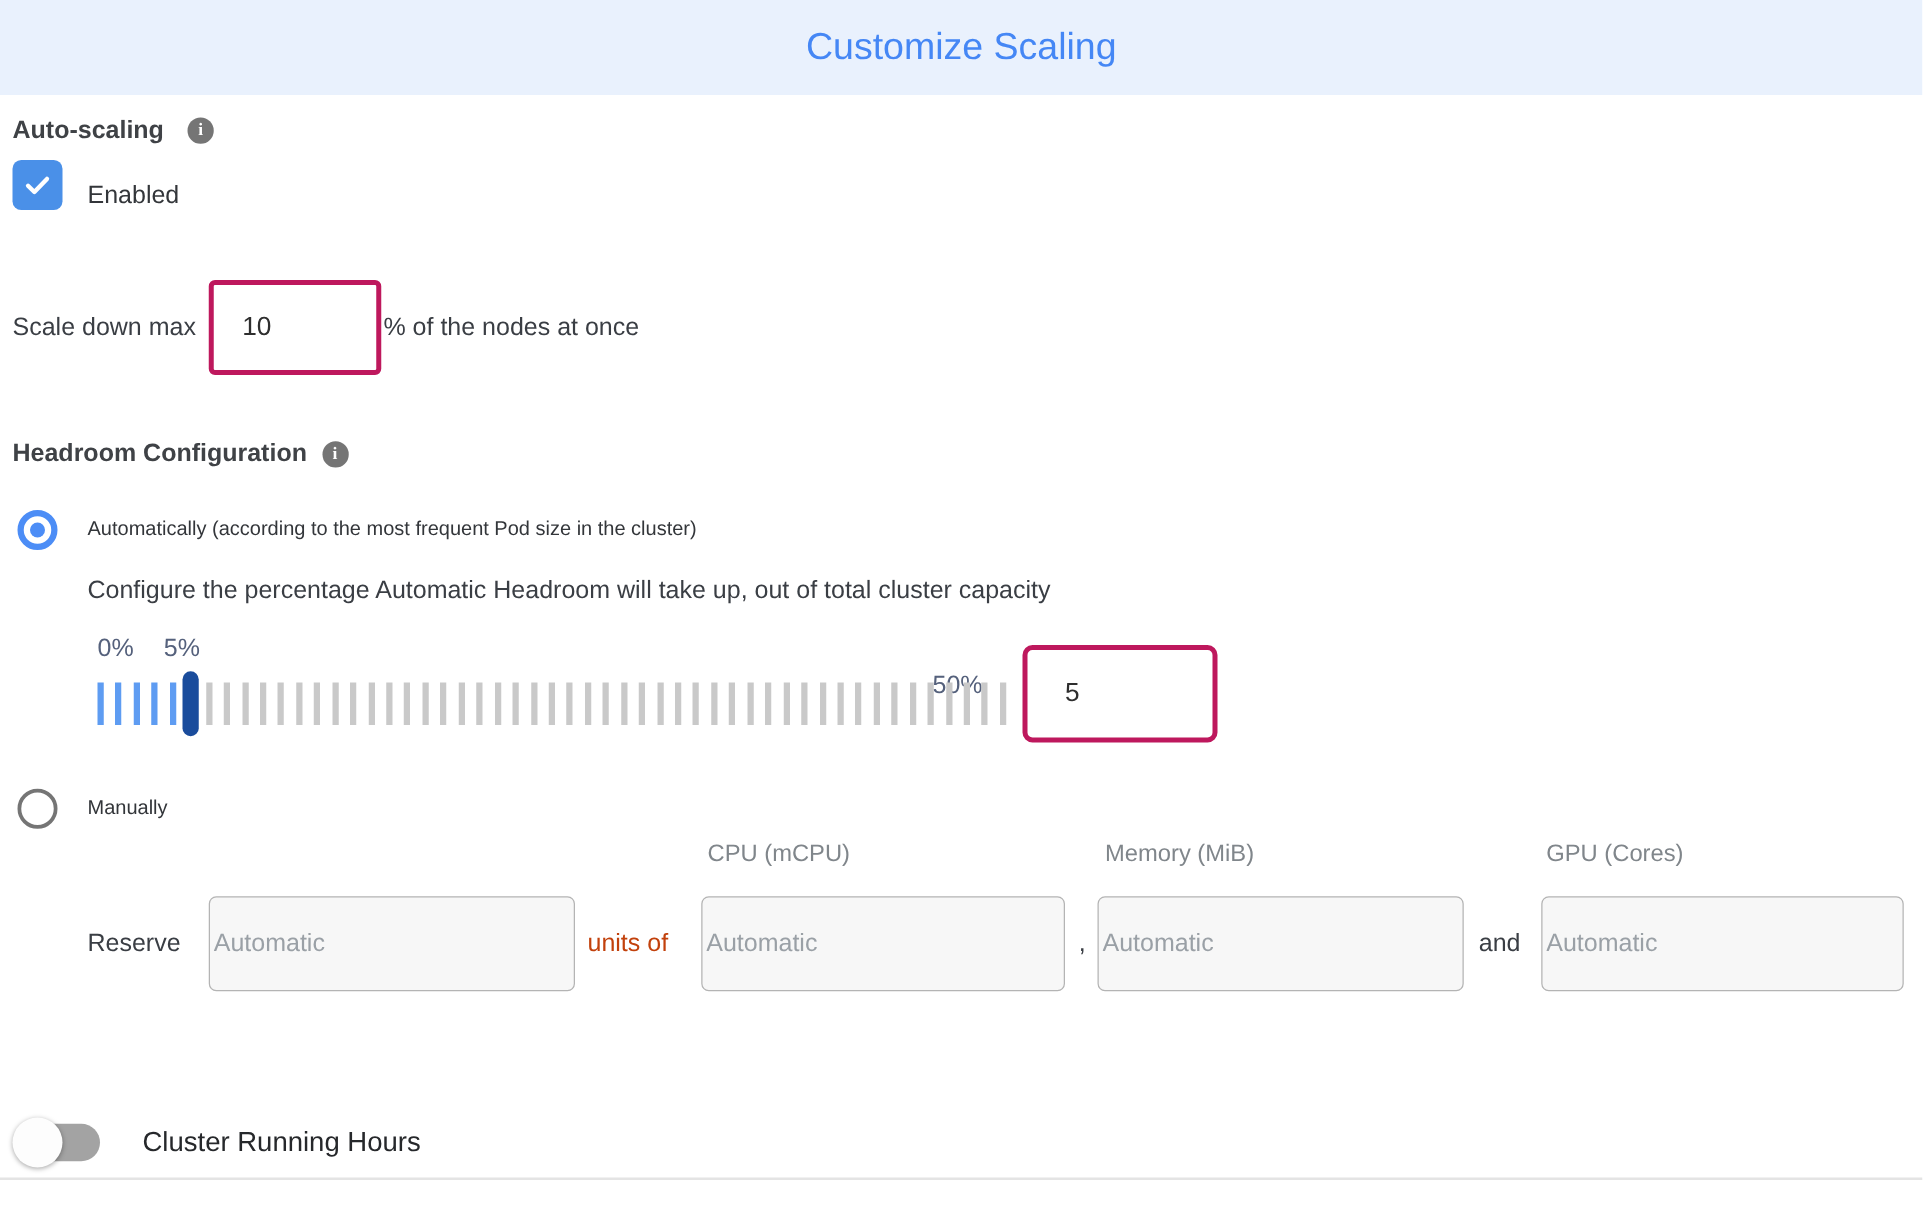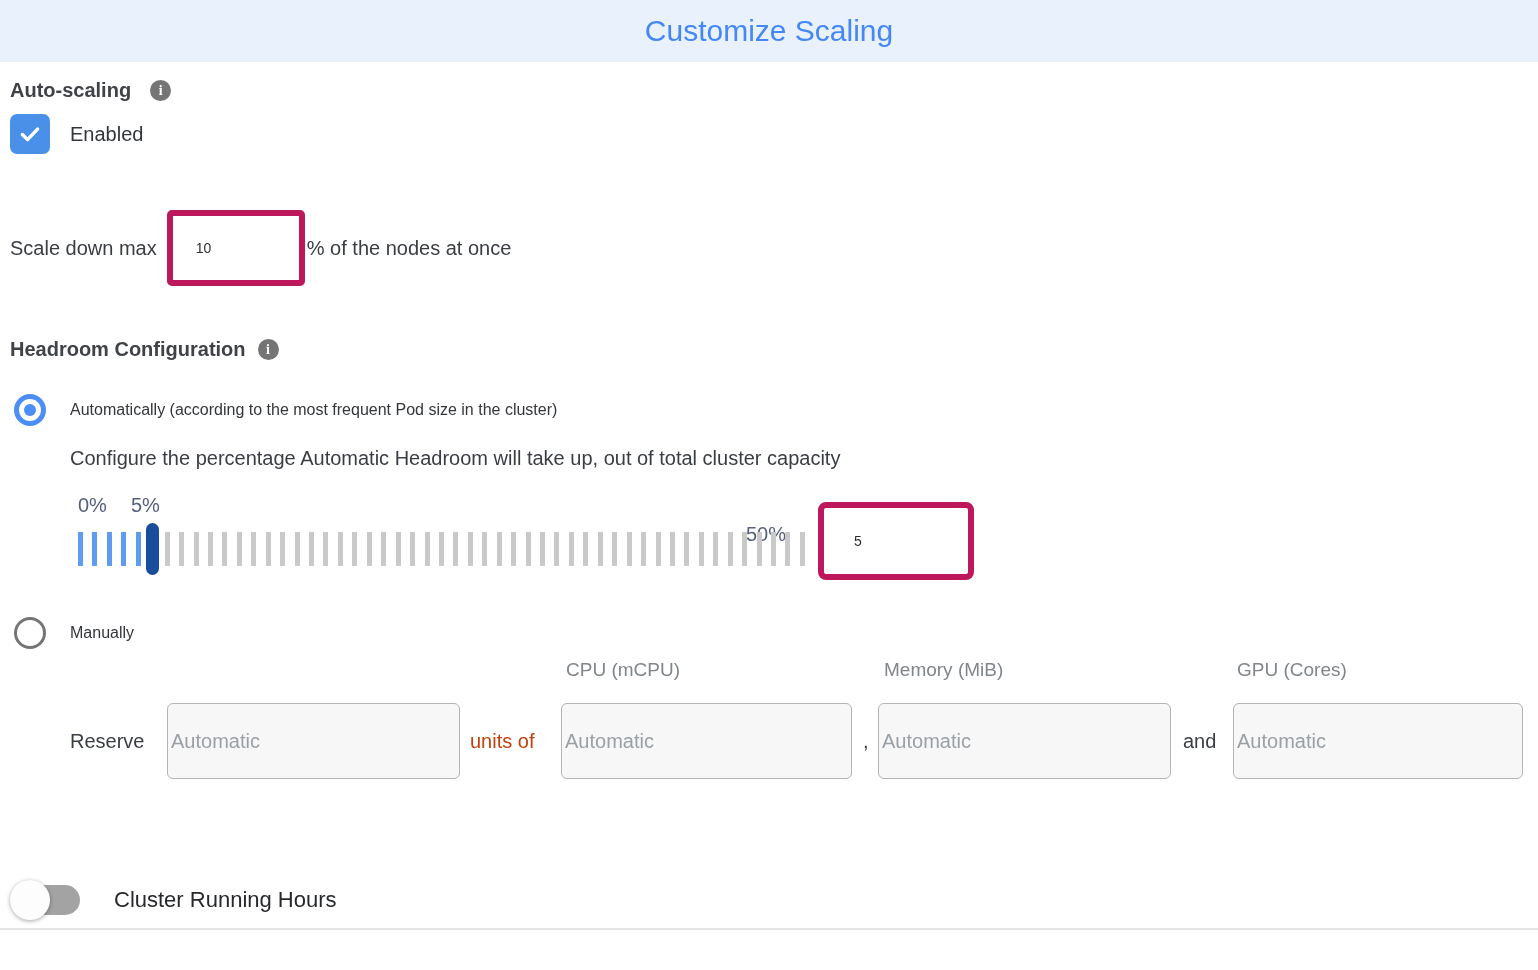--- a/index.html
+++ b/index.html
@@ -1,43 +1,43 @@
 <!DOCTYPE html>
 <html><head>
 <meta charset="utf-8">
 <style>
   * { margin:0; padding:0; box-sizing:border-box; }
   html,body { width:1538px; height:970px; background:#ffffff; overflow:hidden;
               font-family:"Liberation Sans", sans-serif; color:#3a3e44; }
 
   
-  .dialog-header { width:100%; height:62px; background:#e9f1fd;
+  .dialog-header { width:100%; height:76px; background:#e9f1fd;
                    display:flex; align-items:center; justify-content:center; }
   .dialog-title { font-size:30px; color:#4587f5; font-weight:400; }
 
   
   .section-label-row { display:flex; align-items:center; gap:12px; margin-left:10px; }
   .section-label { font-size:20px; font-weight:700; color:#3f4246; }
   .info-icon { width:21px; height:21px; border-radius:50%; background:#757575;
                color:#fff; display:inline-flex; align-items:center; justify-content:center;
                font-size:14px; font-weight:700; font-family:"Liberation Serif", serif; }
   .info-icon::after { content:"i"; }
 
   
-  .checkbox-row { display:flex; align-items:center; gap:20px; margin:12px 0 0 10px; height:40px; }
+  .checkbox-row { display:flex; align-items:flex-end; gap:20px; margin:12px 0 0 10px; height:40px; }
   .checkbox { width:40px; height:40px; border-radius:7px; background:#4a90e8;
               display:flex; align-items:center; justify-content:center; cursor:pointer; }
   .checkbox svg { width:26px; height:26px; }
   .row-label { font-size:20px; color:#33363a; }
 
   
   .scaledown-row { display:flex; align-items:center; margin:56px 0 0 10px; height:76px; }
   .scaledown-label { font-size:20px; color:#3a3e44; margin-right:10px; }
-  .dark-input { height:76px; border:6px solid #be185d; border-radius:5px; background:#fff;
-                font-size:14px; color:#2e2e2e; font-family:"Liberation Sans", sans-serif; outline:none; }
+  .dark-input { height:76px; border:4px solid #be185d; border-radius:5px; background:#fff;
+                font-size:21px; color:#2e2e2e; font-family:"Liberation Sans", sans-serif; outline:none; }
   .scaledown-input { width:138px; padding-left:23px; }
   .scaledown-suffix { font-size:20px; color:#3a3e44; margin-left:2px; }
 
   .headroom-label-row { margin-top:52px; }
 
   
   .radio-row { display:flex; align-items:center; gap:24px; margin:33px 0 0 14px; height:32px; }
   .radio { width:32px; height:32px; border-radius:50%; flex:0 0 auto; cursor:pointer; position:relative; }
   .radio.selected { border:5px solid #4c8df6; }
   .radio.selected::after { content:""; position:absolute; width:12px; height:12px; border-radius:50%;

